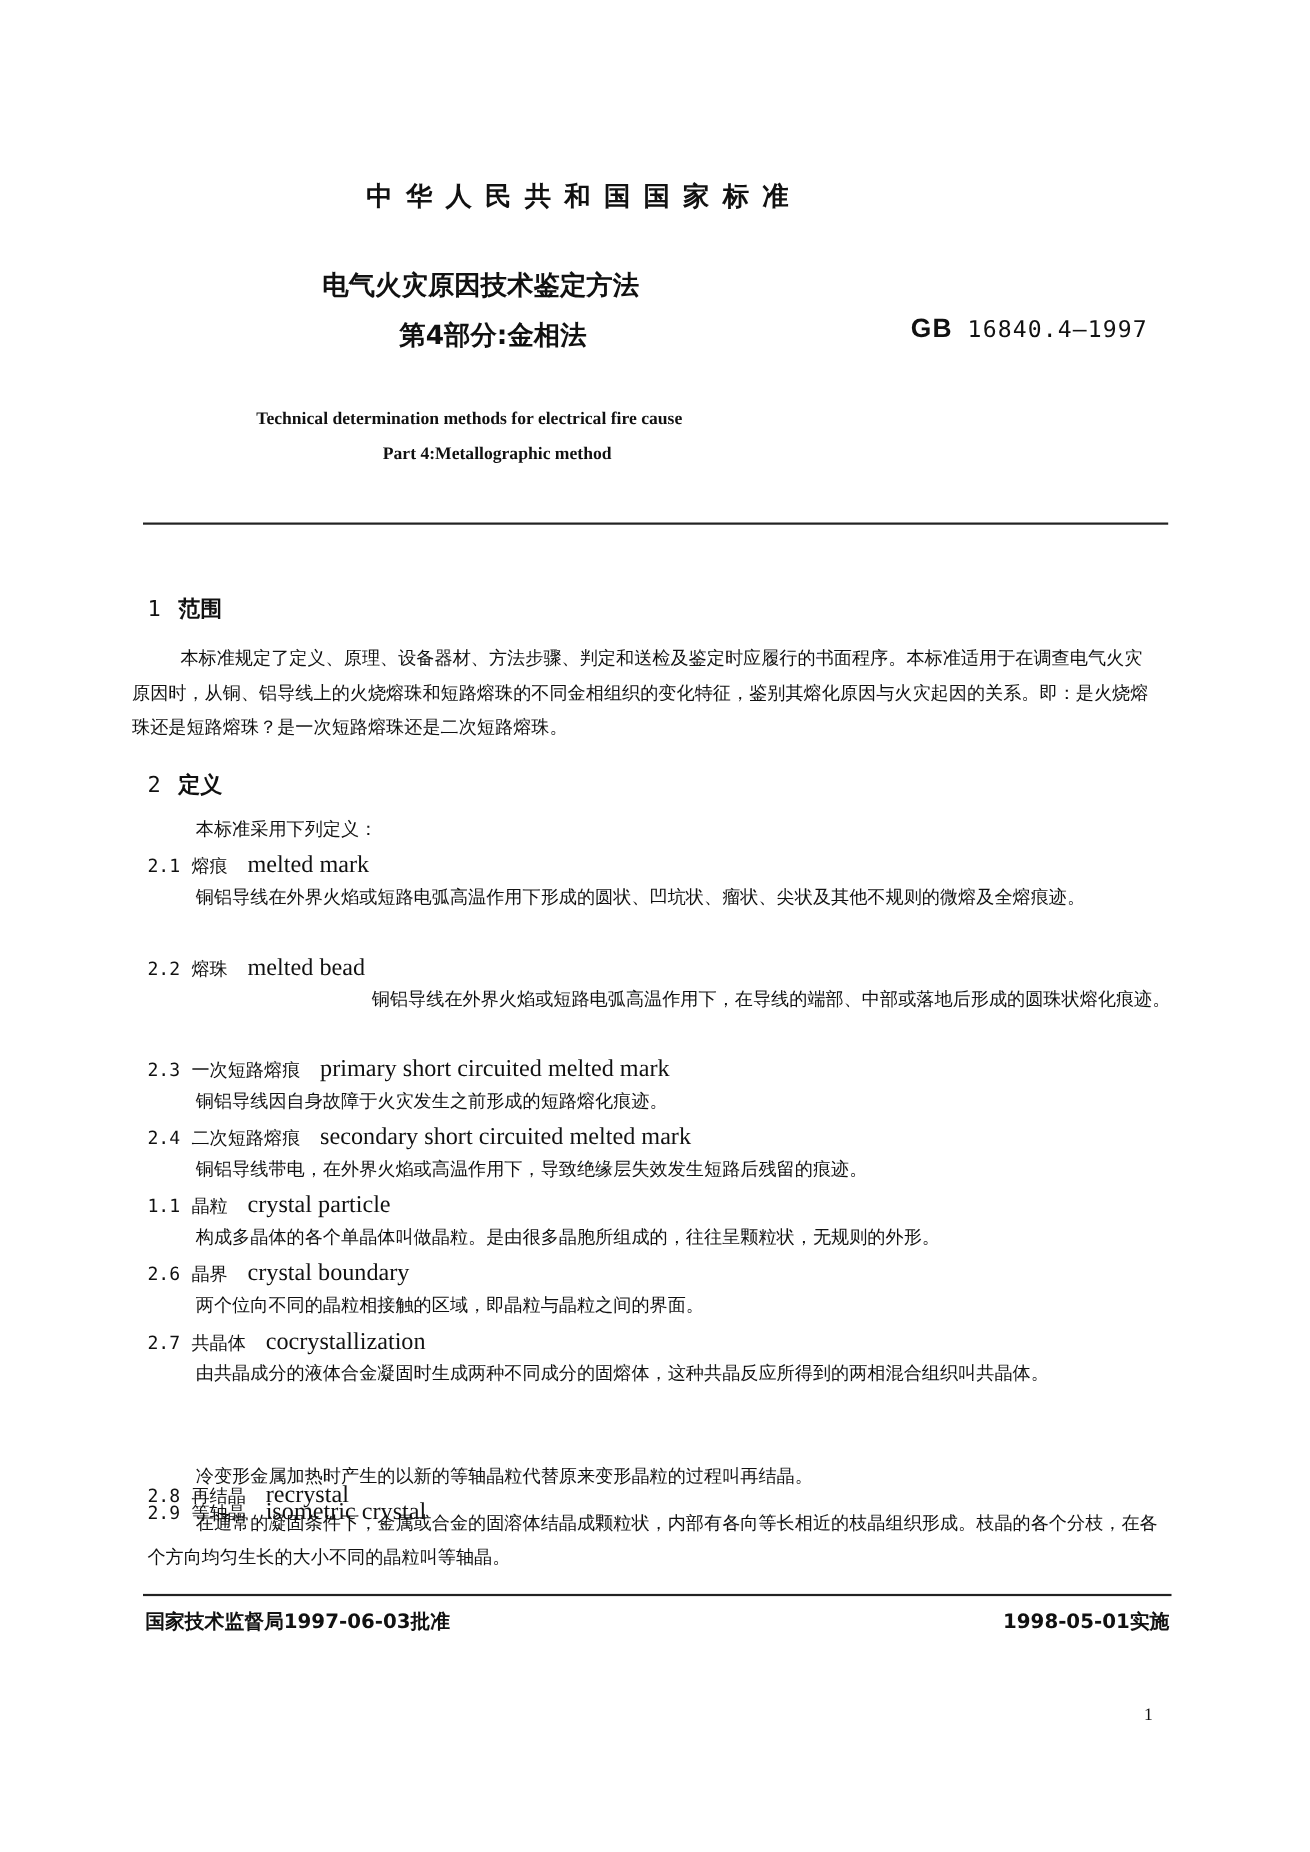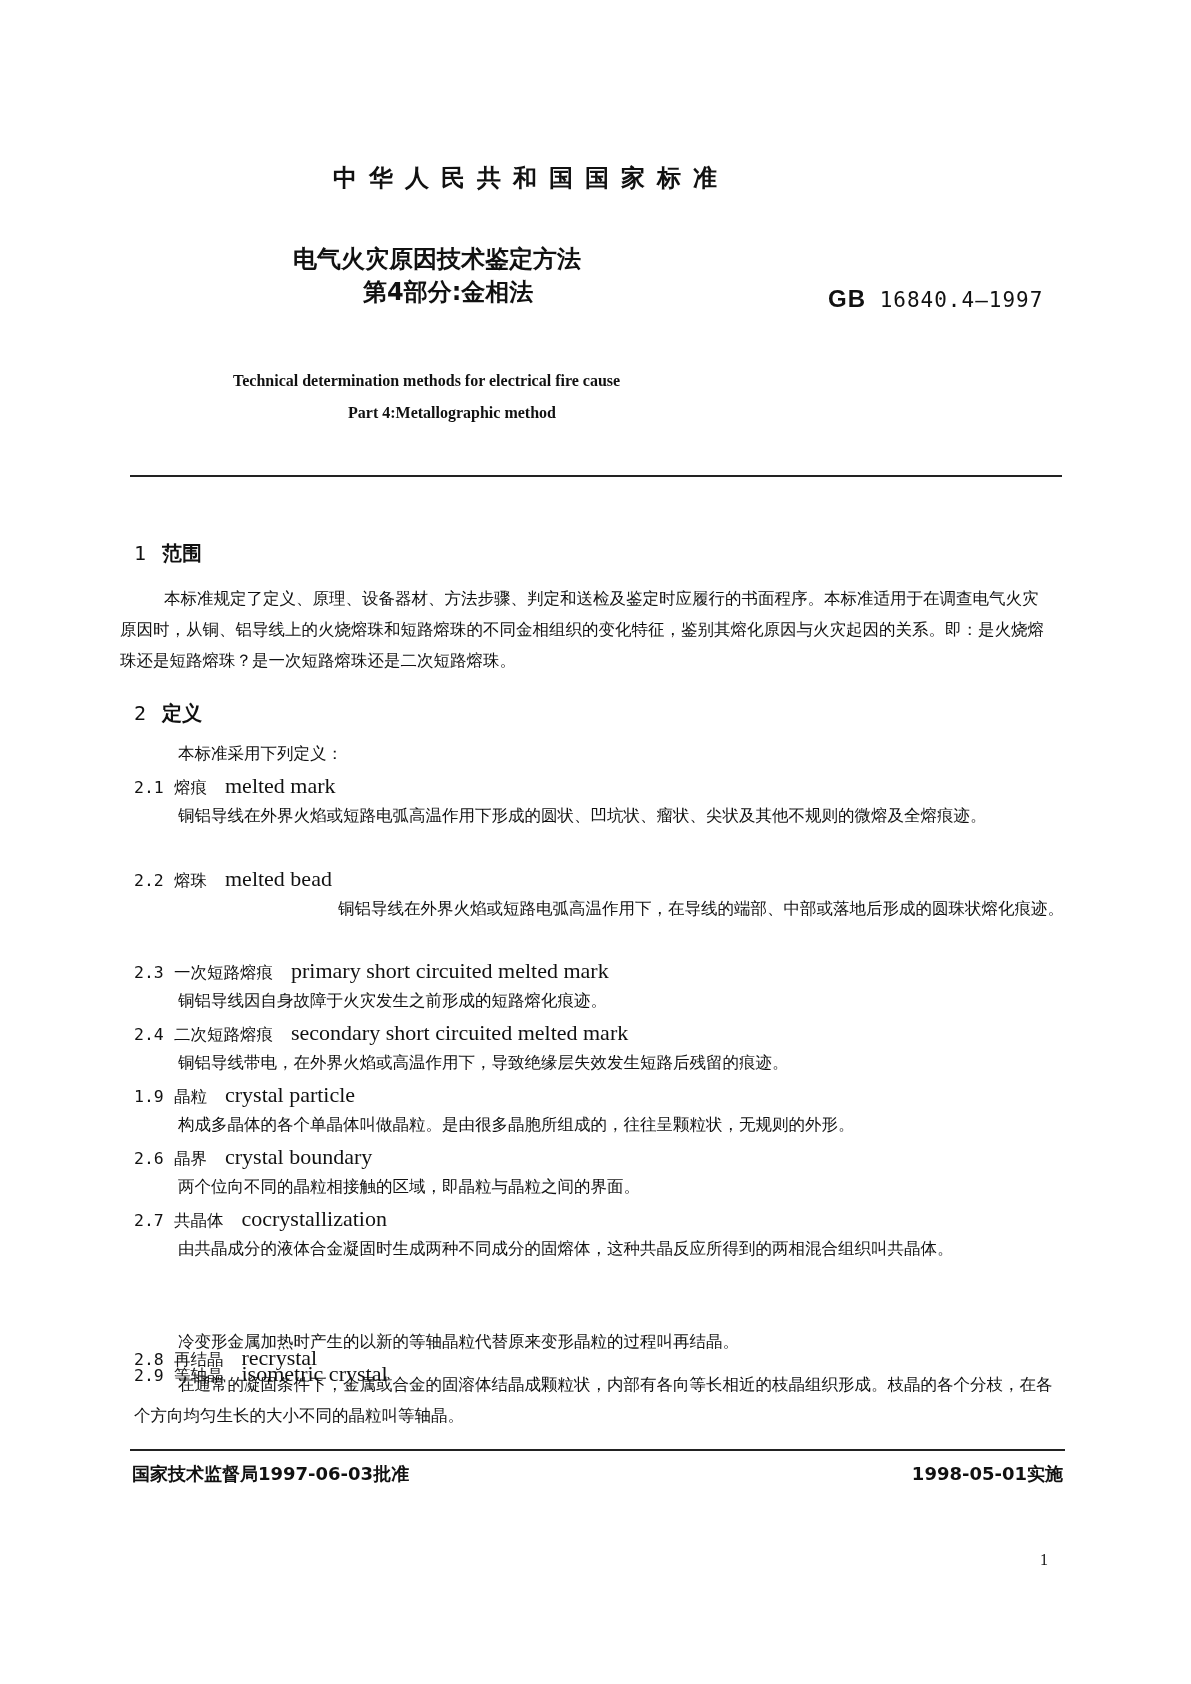--- a/index.html
+++ b/index.html
@@ -20,21 +20,21 @@
   .term .ten { font-family: "Liberation Serif", serif; font-size: 22px; }
   .footer-left, .footer-right { font-family: "DejaVu Sans", sans-serif; font-weight: bold; font-size: 18px; }
   .page-num { font-family: "Liberation Serif", serif; font-size: 16px; }
 </style>
 </head>
 <body>
 
 <div class="abs header-title">中华人民共和国国家标准</div>
 
 <div class="abs doc-title-cn" style="left:293px; top:243px;">电气火灾原因技术鉴定方法</div>
-<div class="abs doc-title-cn" style="left:363px; top:276px;">第4部分:金相法</div>
+<div class="abs doc-title-cn" style="left:363px; top:289px;">第4部分:金相法</div>
 
 <div class="abs gb-code" style="left:828px; top:285px;">
   <b>GB</b>
   <span>16840.4—1997</span>
 </div>
 
 <div class="abs title-en" style="left:233px; top:372px;">Technical determination methods for electrical fire cause</div>
 <div class="abs title-en" style="left:348px; top:404px;">Part 4:Metallographic method</div>
 
 <div class="abs rule" style="top:475px;"></div>
@@ -63,21 +63,21 @@
   <span class="tnum">2.3</span><span class="tcn">一次短路熔痕</span><span class="ten">primary short circuited melted mark</span>
 </div>
 <div class="abs body-text" style="left:134px; top:985px; text-indent:44px;">铜铝导线因自身故障于火灾发生之前形成的短路熔化痕迹。</div>
 
 <div class="abs term" style="left:134px; top:1020px;">
   <span class="tnum">2.4</span><span class="tcn">二次短路熔痕</span><span class="ten">secondary short circuited melted mark</span>
 </div>
 <div class="abs body-text" style="left:134px; top:1047px; text-indent:44px;">铜铝导线带电，在外界火焰或高温作用下，导致绝缘层失效发生短路后残留的痕迹。</div>
 
 <div class="abs term" style="left:134px; top:1082px;">
-  <span class="tnum">1.9</span><span class="tcn">晶粒</span><span class="ten">crystal particle</span>
+  <span class="tnum">1.1</span><span class="tcn">晶粒</span><span class="ten">crystal particle</span>
 </div>
 <div class="abs body-text" style="left:134px; top:1109px; text-indent:44px;">构成多晶体的各个单晶体叫做晶粒。是由很多晶胞所组成的，往往呈颗粒状，无规则的外形。</div>
 
 <div class="abs term" style="left:134px; top:1144px;">
   <span class="tnum">2.6</span><span class="tcn">晶界</span><span class="ten">crystal boundary</span>
 </div>
 <div class="abs body-text" style="left:134px; top:1171px; text-indent:44px;">两个位向不同的晶粒相接触的区域，即晶粒与晶粒之间的界面。</div>
 
 <div class="abs term" style="left:134px; top:1206px;">
   <span class="tnum">2.7</span><span class="tcn">共晶体</span><span class="ten">cocrystallization</span>

